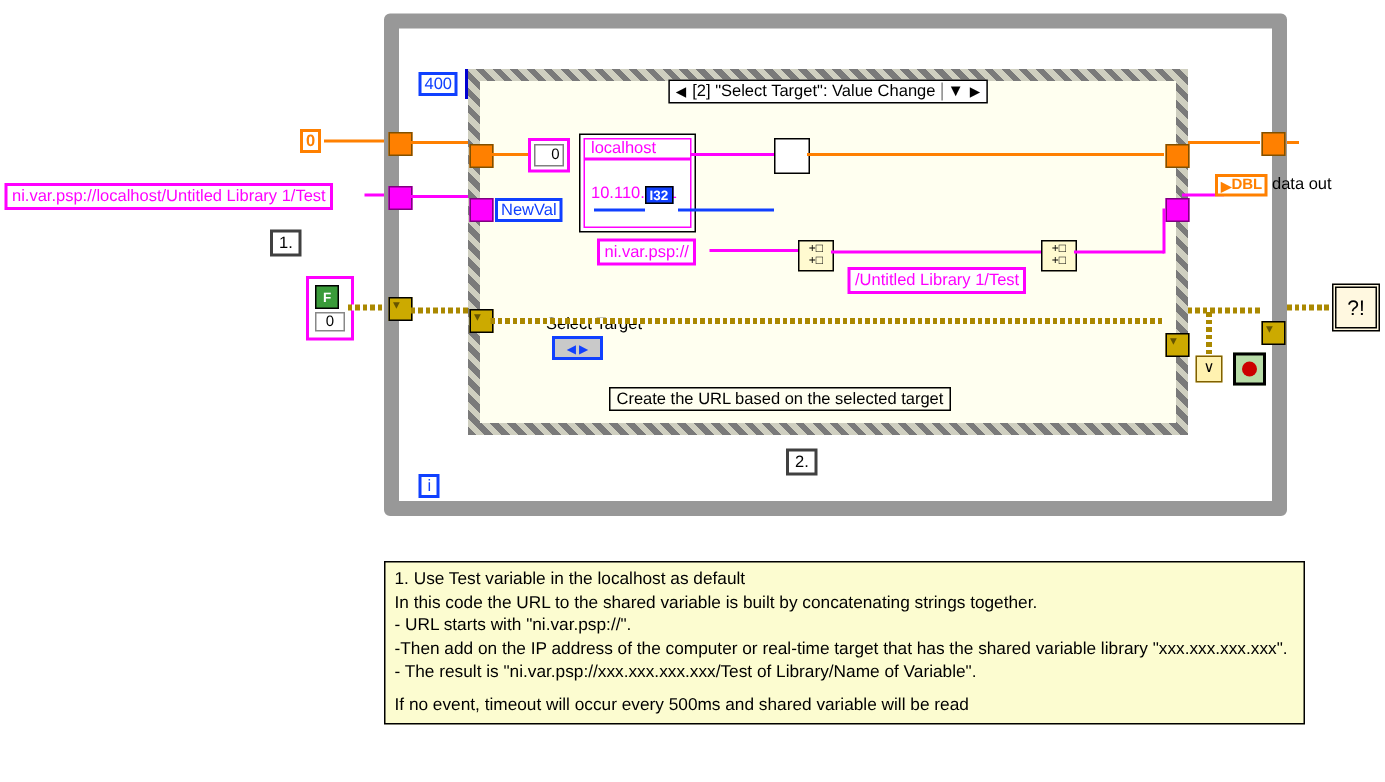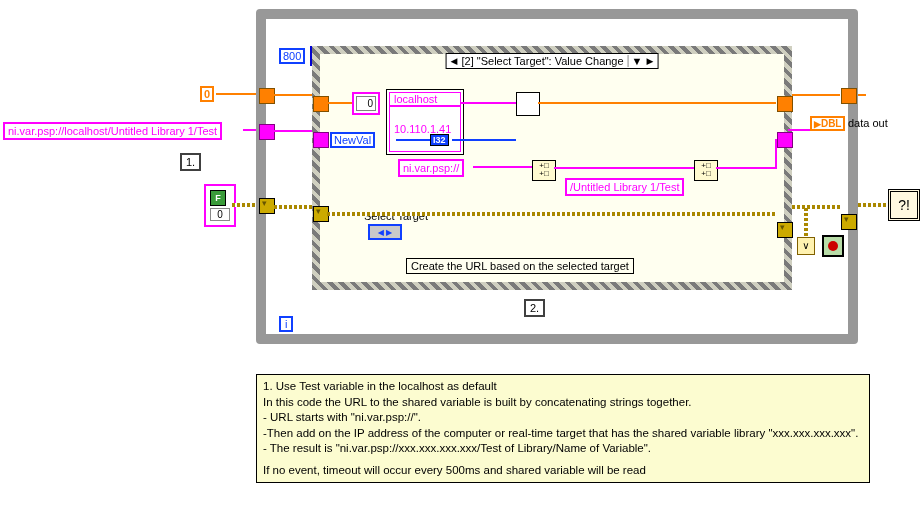--- a/index.html
+++ b/index.html
@@ -165,21 +165,21 @@
 
   <div style="position:relative; width:100%; height:100%;">
 
     <div class="abs tunnel-orange" style="left:-7px; top:69px;"></div>
     <div class="abs tunnel-pink" style="left:-7px; top:105px;"></div>
     <div class="abs tunnel-yellow" style="left:-7px; top:179px;"></div>
 
     <div class="abs tunnel-orange" style="left:575px; top:69px;"></div>
     <div class="abs tunnel-yellow" style="left:575px; top:179px;"></div>
 
-    <div class="blue-box" style="left:13px; top:29px;">800</div>
+    <div class="blue-box" style="left:13px; top:29px;">400</div>
     <div class="abs" style="left:44px; top:27px; width:16px;height:16px;
                             border:2px solid #0000d0; background:#fff;
                             display:flex;align-items:center;justify-content:center;">⌛</div>
 
     <div class="blue-box" style="left:13px; top:297px; padding:0 4px;">i</div>
 
     <div class="abs event-struct" style="left:46px; top:27px; width:480px; height:244px;">
       <div class="event-inner">
 
         <div class="event-title">
@@ -203,21 +203,21 @@
         <div class="target-array" style="left:66px; top:35px; flex-direction:column; align-items:flex-start; gap:0;">
           <div style="border:1px solid #ff00ff; padding:0 4px; min-width:62px;">localhost</div>
           <div style="border:1px solid #ff00ff; padding:16px 4px; min-width:62px;">10.110.1.41</div>
         </div>
         <div class="pwire h" style="left:140px; top:48px; width:58px;"></div>
 
         <div class="sv-glyph" style="left:196px; top:38px;"></div>
 
         <div class="blue-box" style="left:10px; top:78px;">NewVal</div>
 
-        <div class="abs i32-coerce" style="left:110px; top:80px;">I32</div>
+        <div class="abs i32-coerce" style="left:110px; top:70px;">I32</div>
         <div class="wire h" style="left:76px; top:85px; width:34px; background:#1040ff;"></div>
         <div class="wire h" style="left:132px; top:85px; width:64px; background:#1040ff;"></div>
 
         <div class="pink-box" style="left:78px; top:105px;">ni.var.psp://</div>
         <div class="pwire h" style="left:153px; top:112px; width:60px;"></div>
 
         <div class="concat-glyph" style="left:212px; top:106px;">+□<br>+□</div>
 
         <div class="pink-box" style="left:245px; top:124px;">/Untitled Library 1/Test</div>
         <div class="pwire h" style="left:234px; top:113px; width:140px;"></div>

